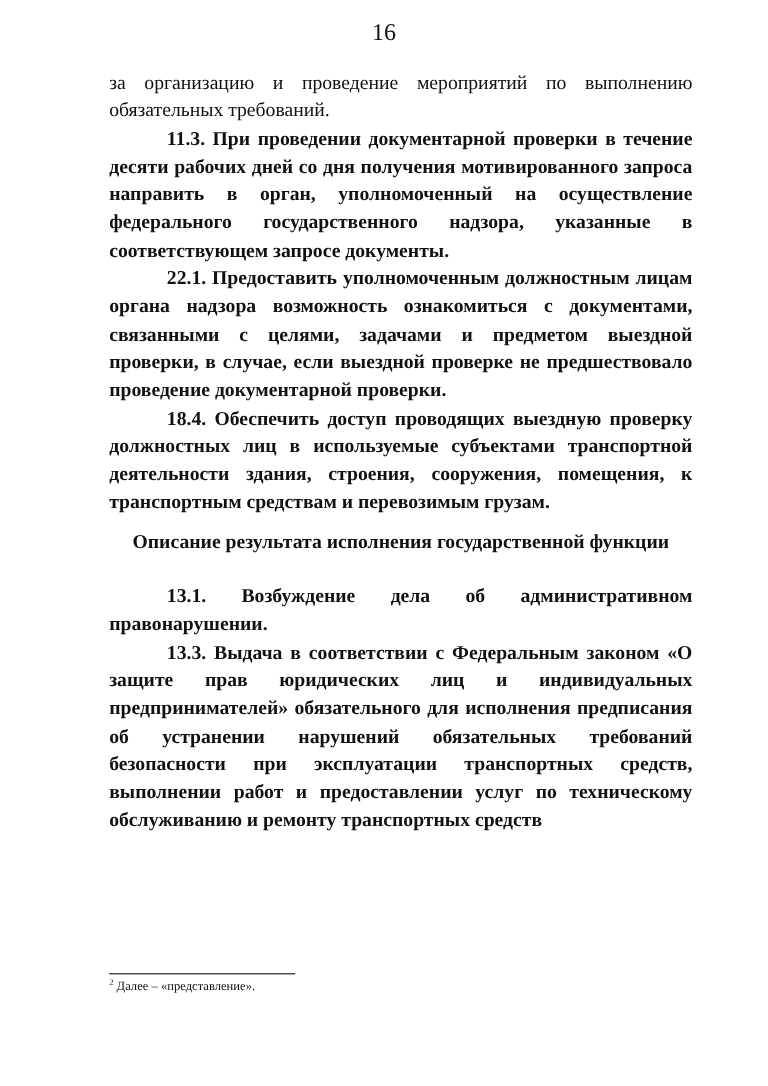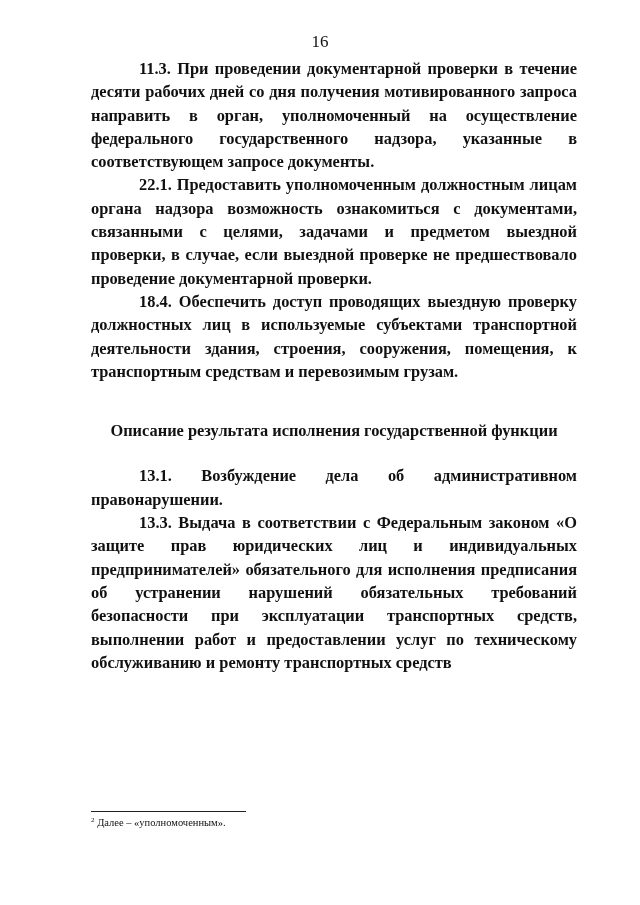--- a/index.html
+++ b/index.html
@@ -3,56 +3,57 @@
 <meta charset="utf-8">
 <style>
   html, body { margin: 0; padding: 0; background: #ffffff; }
   body { width: 640px; height: 905px; position: relative; overflow: hidden; }
   .page {
     position: absolute; left: 0; top: 0; width: 640px; height: 905px;
     background: #ffffff; color: #111;
     font-family: "Liberation Serif", "DejaVu Serif", serif;
   }
   .page-number {
-    position: absolute; top: 32px; left: 0; width: 640px; text-align: center;
-    font-size: 17px;
+    position: absolute; top: 16px; left: 0; width: 640px; text-align: center;
+    font-size: 20px;
   }
   .body {
     position: absolute; left: 91px; top: 57px; width: 486px;
     font-size: 16.4px; line-height: 23.3px;
   }
   .p { margin: 0; text-align: justify; }
   .p.indent { text-indent: 48px; font-weight: bold; }
   .heading {
-    margin: 36px 0 22px 0; text-align: center; font-weight: bold;
+    margin: 10px 0 22px 0; text-align: center; font-weight: bold;
     font-size: 16.4px;
   }
   sup { font-size: 10px; line-height: 0; vertical-align: super; }
   .footnotes {
     position: absolute; left: 91px; top: 811px; width: 486px;
     font-size: 10.5px; line-height: 13px;
   }
   .fn-rule { width: 155px; border-top: 1px solid #222; margin-bottom: 4px; }
   .fn sup { font-size: 7px; }
 </style>
 </head>
 <body>
 
 <div class="page">
   <div class="page-number">16</div>
 
   <div class="body">
+    <p class="p">за организацию и проведение мероприятий по выполнению обязательных требований.</p>
     <p class="p indent">11.3. При проведении документарной проверки в течение десяти рабочих дней со дня получения мотивированного запроса направить в орган, уполномоченный на осуществление федерального государственного надзора, указанные в соответствующем запросе документы.</p>
     <p class="p indent">22.1. Предоставить уполномоченным должностным лицам органа надзора возможность ознакомиться с документами, связанными с целями, задачами и предметом выездной проверки, в случае, если выездной проверке не предшествовало проведение документарной проверки.</p>
     <p class="p indent">18.4. Обеспечить доступ проводящих выездную проверку должностных лиц в используемые субъектами транспортной деятельности здания, строения, сооружения, помещения, к транспортным средствам и перевозимым грузам.</p>
 
     <div class="heading">Описание результата исполнения государственной функции</div>
 
     <p class="p indent">13.1. Возбуждение дела об административном правонарушении.</p>
     <p class="p indent"><span>13.3. Выдача в соответствии с Федеральным законом «О защите прав юридических лиц и индивидуальных предпринимателей» обязательного для исполнения предписания об устранении нарушений обязательных требований безопасности при эксплуатации транспортных средств, выполнении работ и предоставлении услуг по техническому обслуживанию и ремонту транспортных средств</span></p>
 
   </div>
 
   <div class="footnotes">
     <div class="fn-rule"></div>
-    <div class="fn"><sup>2</sup><span> Далее – «уполномоченным».</span></div>
+    <div class="fn"><sup>2</sup><span> Далее – «представление».</span></div>
   </div>
 </div>
 
 </body></html>

